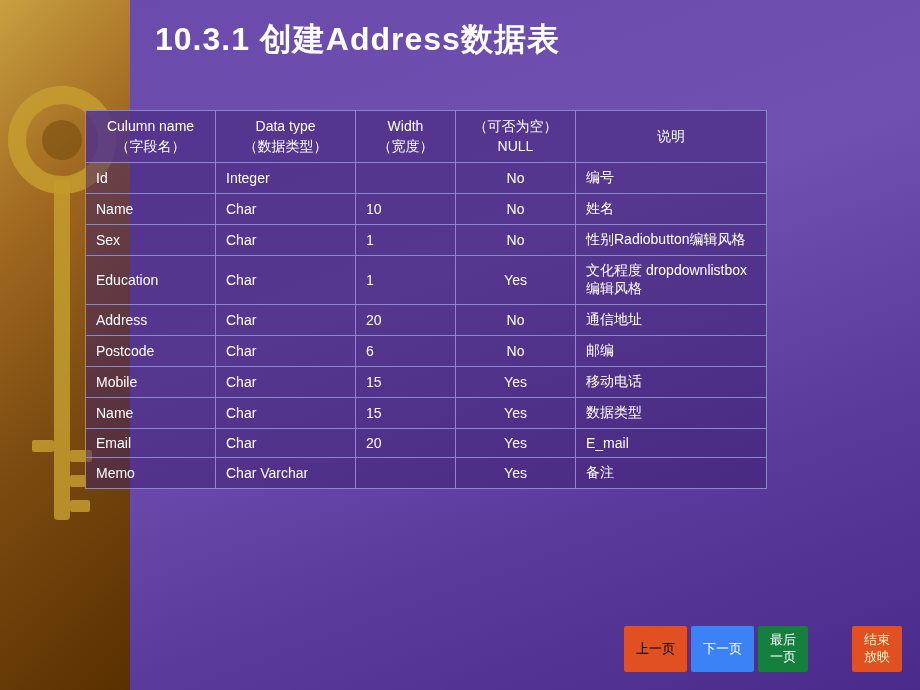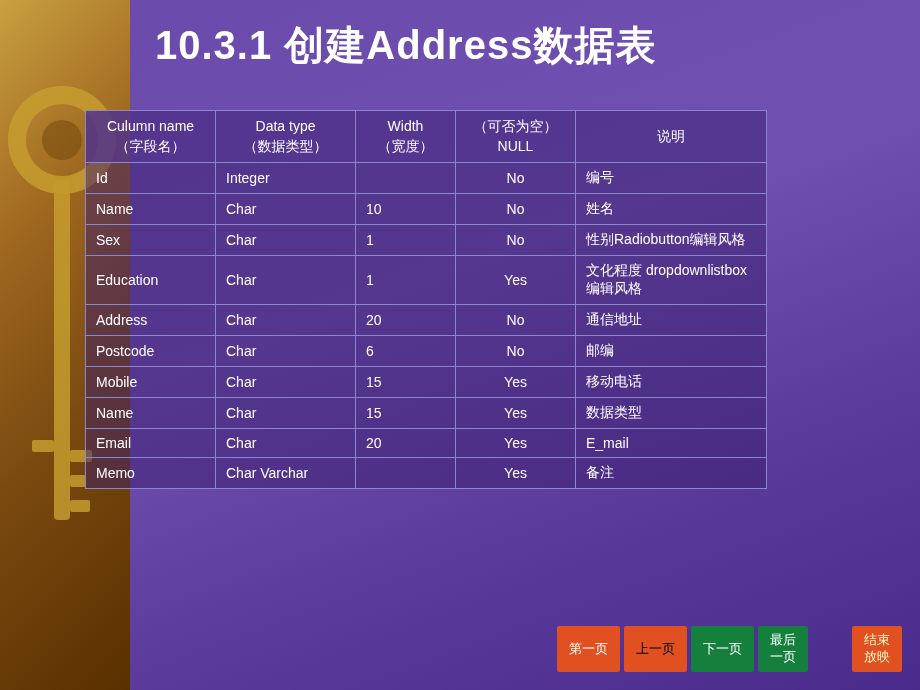--- a/index.html
+++ b/index.html
@@ -28,21 +28,21 @@
       width: 790px;
       height: 690px;
       background: linear-gradient(160deg, #6a4aaa 0%, #7050b0 40%, #5a3a9a 70%, #4a2a8a 100%);
       z-index: 0;
     }
 
     .page-title {
       position: absolute;
       left: 155px;
       top: 18px;
-      font-size: 40px;
+      font-size: 32px;
       color: #ffffff;
       font-weight: bold;
       z-index: 10;
       letter-spacing: 1px;
     }
 
     .table-container {
       position: absolute;
       left: 85px;
       top: 110px;
@@ -108,21 +108,21 @@
       border: none;
       cursor: pointer;
       border-radius: 2px;
       text-align: center;
       line-height: 1.3;
       min-width: 44px;
     }
 
     .btn-first { background: #e05020; color: #fff; }
     .btn-prev  { background: #e05020; color: #000000; }
-    .btn-next  { background: #15803d; color: #fff; }
+    .btn-next  { background: #3b82f6; color: #fff; }
     .btn-last  { background: #15803d; color: #fff; }
     .btn-end   { background: #e05020; color: #fef9c3; margin-left: 40px; }
 
     
     svg.key-svg {
       position: absolute;
       left: 5px;
       top: 50px;
       width: 115px;
       height: 560px;
@@ -232,20 +232,19 @@
       <td>Char  Varchar</td>
       <td></td>
       <td style="text-align:center">Yes</td>
       <td>备注</td>
     </tr>
       </tbody>
   </table>
 </div>
 
 <div class="nav-buttons">
-  <button class="nav-btn btn-first">第一页</button>
   <button class="nav-btn btn-prev">上一页</button>
   <button class="nav-btn btn-next">下一页</button>
   <button class="nav-btn btn-last" style="white-space:pre-line;">最后
 一页</button>
   <button class="nav-btn btn-end" style="white-space:pre-line;">结束
 放映</button>
 </div>
 
 </body></html>

